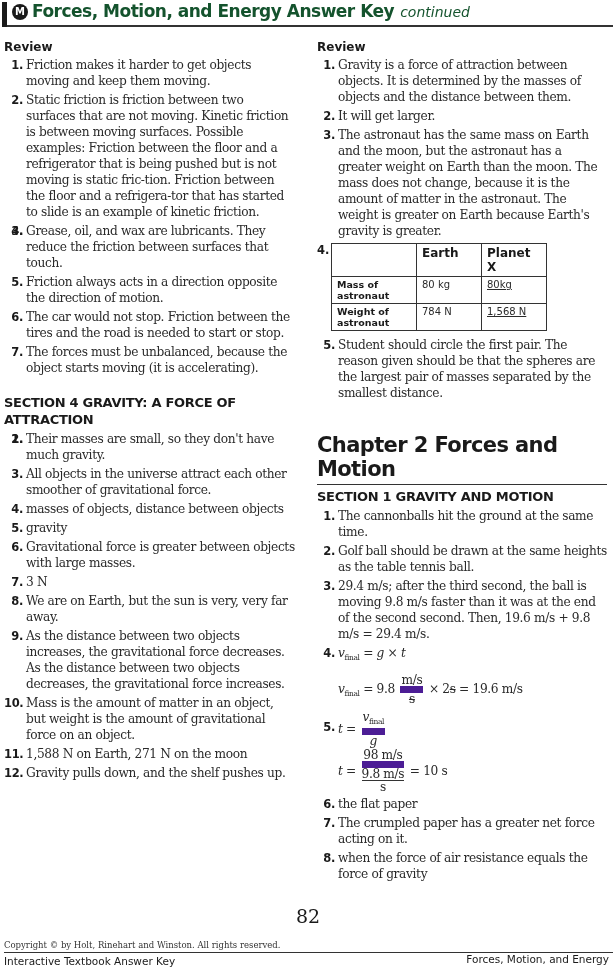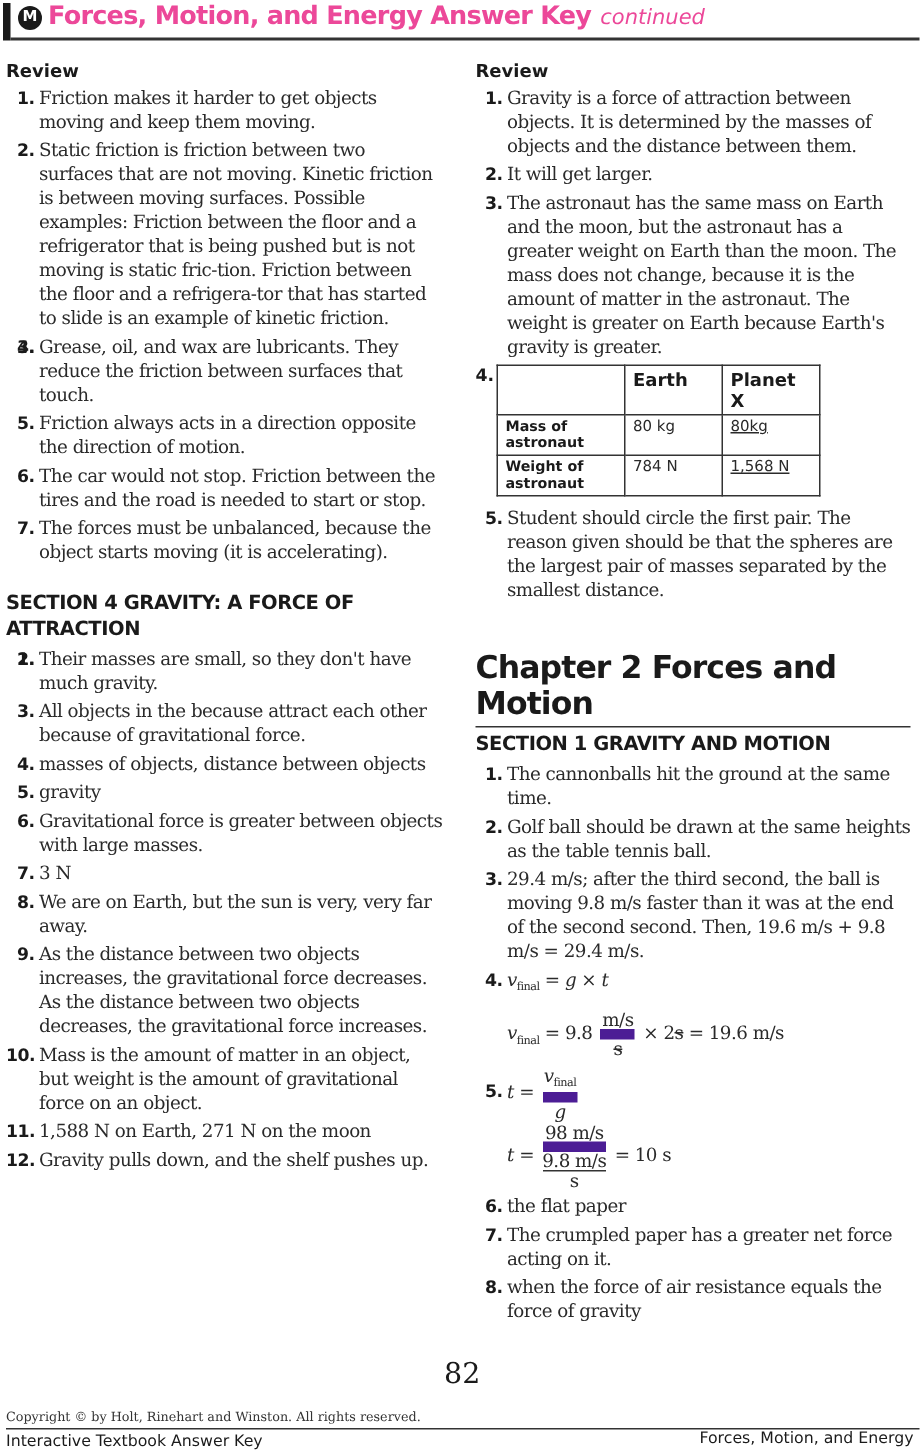--- a/index.html
+++ b/index.html
@@ -13,21 +13,21 @@
   .hdr { position: absolute; left: 0; top: 0; width: 613px; height: 28px; }
   .hdr-bar { position: absolute; left: 2px; top: 2px; width: 5px; height: 25px; background: #1a1a1a; }
   .hdr-rule { position: absolute; left: 7px; right: 0; top: 25px; height: 2px; background: #333; }
   .hdr-icon {
     position: absolute; left: 12px; top: 4px; width: 16px; height: 16px; border-radius: 50%;
     background: #1a1a1a; color: #fff; font-family: "DejaVu Sans", sans-serif; font-weight: bold;
     font-size: 10px; line-height: 16px; text-align: center;
   }
   .hdr-title {
     position: absolute; left: 32px; top: 1px; font-family: "DejaVu Sans", sans-serif;
-    font-weight: bold; font-size: 17px; letter-spacing: -0.5px; color: #ec4899; white-space: nowrap;
+    font-weight: bold; font-size: 17px; letter-spacing: -0.5px; color: #14532d; white-space: nowrap;
   }
   .hdr-cont { font-weight: normal; font-style: italic; font-size: 14px; margin-left: 6px; letter-spacing: 0; }
 
   
   .col { position: absolute; top: 40px; }
   .col-left { left: 4px; width: 292px; }
   .col-right { left: 317px; width: 290px; }
 
   .review-h {
     font-family: "DejaVu Sans", sans-serif; font-weight: bold; font-size: 12px;
@@ -106,21 +106,21 @@
     <li><span class="num">4.</span><span>Grease, oil, and wax are lubricants. They reduce the friction between surfaces that touch.</span></li>
     <li><span class="num">5.</span><span>Friction always acts in a direction opposite the direction of motion.</span></li>
     <li><span class="num">6.</span><span>The car would not stop. Friction between the tires and the road is needed to start or stop.</span></li>
     <li><span class="num">7.</span><span>The forces must be unbalanced, because the object starts moving (it is accelerating).</span></li>
   </ol>
 
   <div class="section-h" style="margin-top:18px;">SECTION 4  GRAVITY: A FORCE OF ATTRACTION</div>
   <ol class="items">
     <li><span class="num">1.</span></li>
     <li><span class="num">2.</span><span>Their masses are small, so they don't have much gravity.</span></li>
-    <li><span class="num">3.</span><span>All objects in the because attract each other because of gravitational force.</span></li>
+    <li><span class="num">3.</span><span>All objects in the universe attract each other smoother of gravitational force.</span></li>
     <li><span class="num">4.</span><span>masses of objects, distance between objects</span></li>
     <li><span class="num">5.</span><span>gravity</span></li>
     <li><span class="num">6.</span><span>Gravitational force is greater between objects with large masses.</span></li>
     <li><span class="num">7.</span><span>3 N</span></li>
     <li><span class="num">8.</span><span>We are on Earth, but the sun is very, very far away.</span></li>
     <li><span class="num">9.</span><span>As the distance between two objects increases, the gravitational force decreases. As the distance between two objects decreases, the gravitational force increases.</span></li>
     <li><span class="num">10.</span><span>Mass is the amount of matter in an object, but weight is the amount of gravitational force on an object.</span></li>
     <li><span class="num">11.</span><span>1,588 N on Earth, 271 N on the moon</span></li>
     <li><span class="num">12.</span><span>Gravity pulls down, and the shelf pushes up.</span></li>
   </ol>

